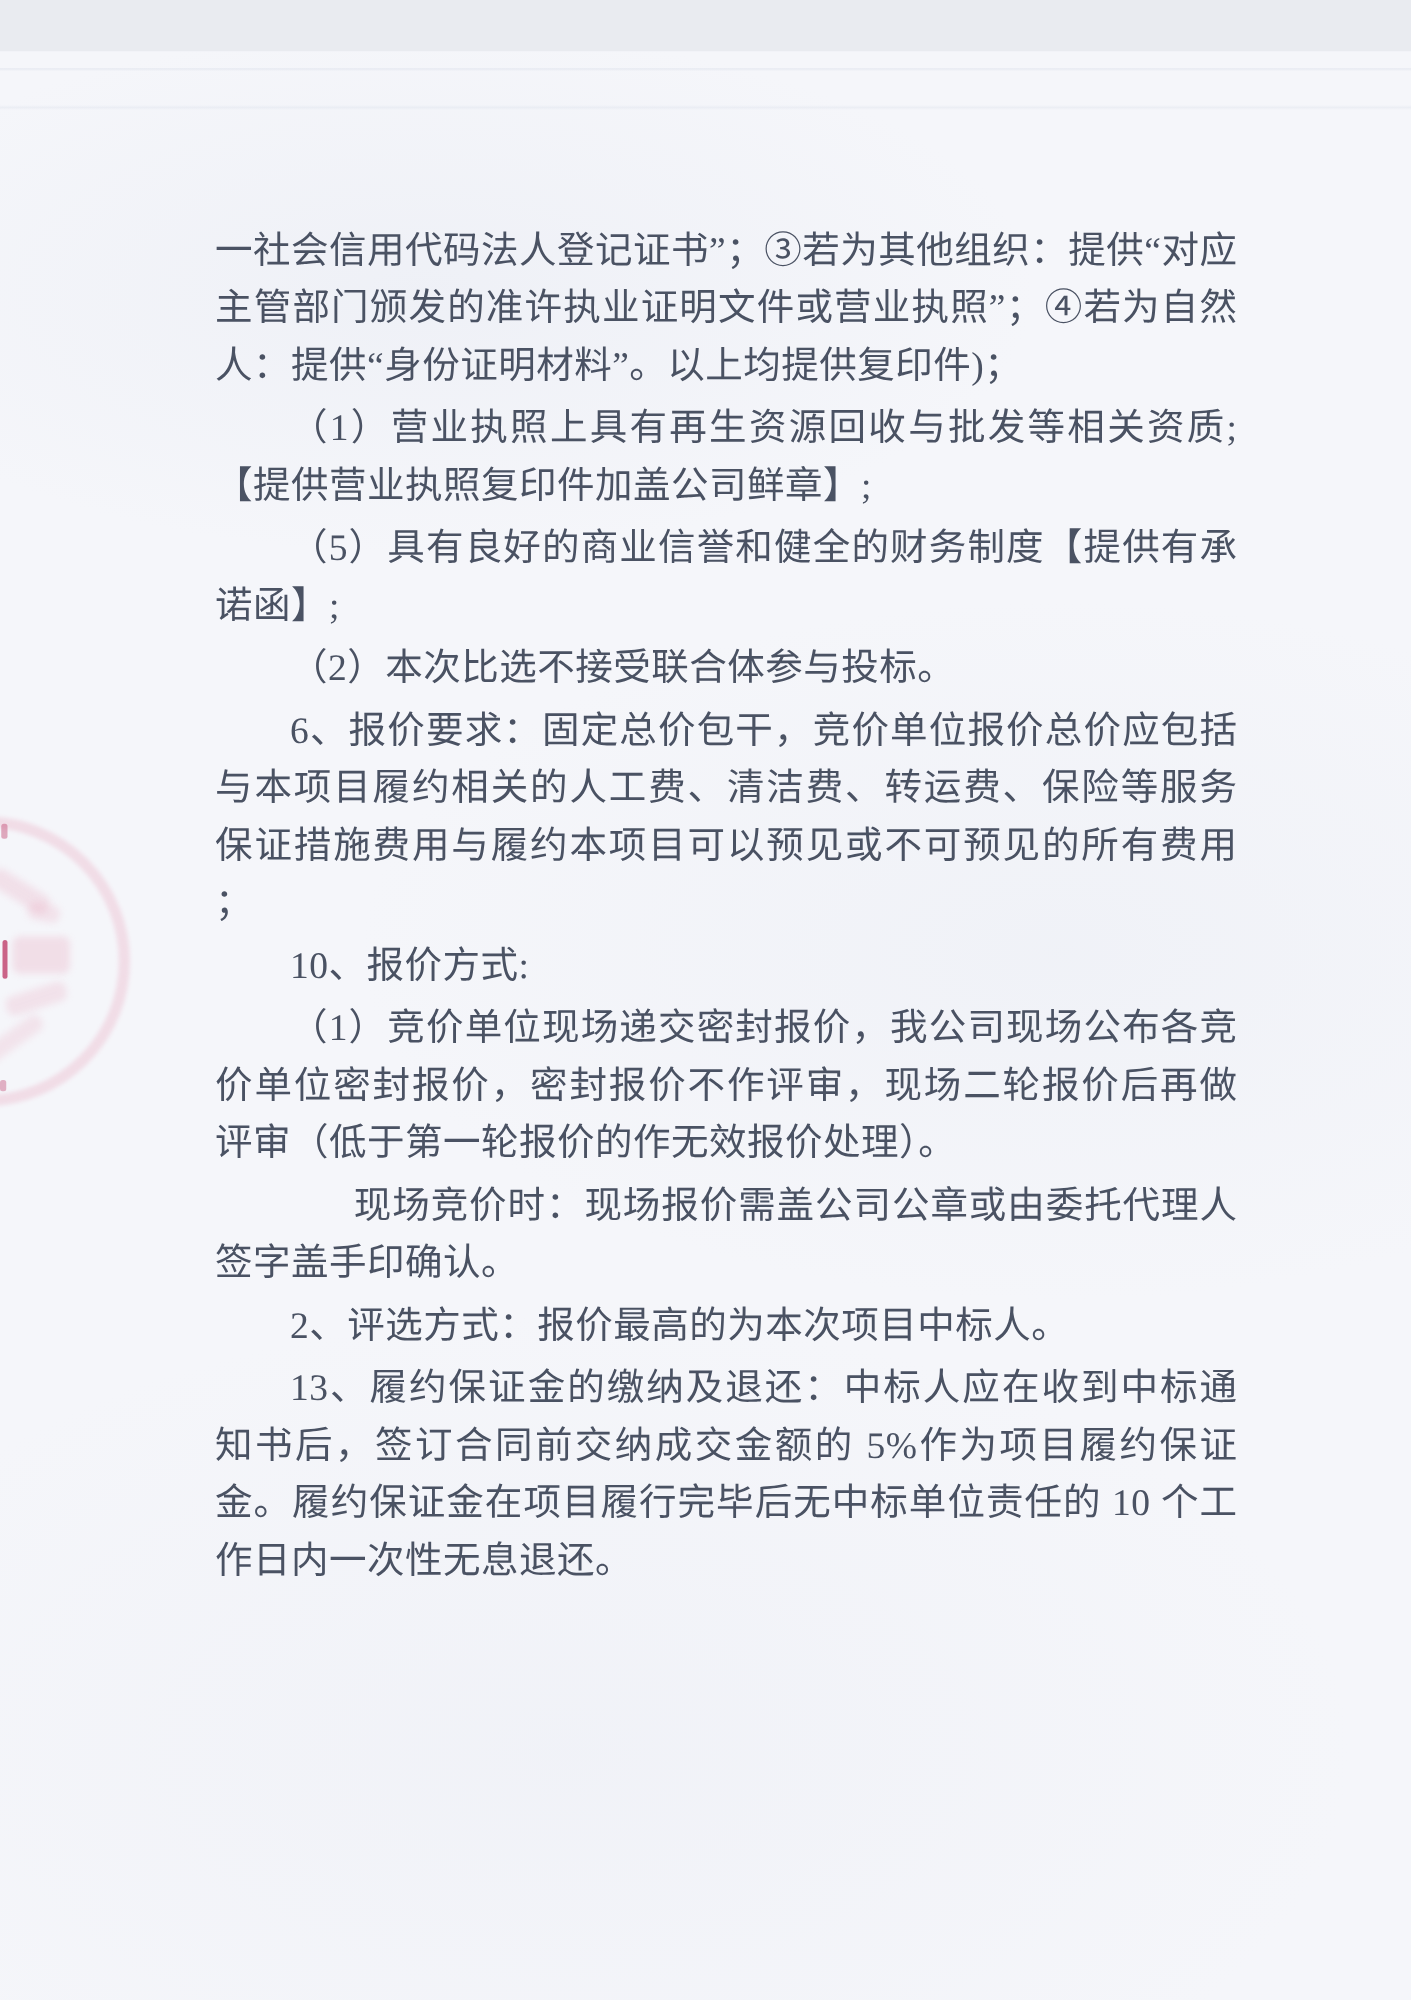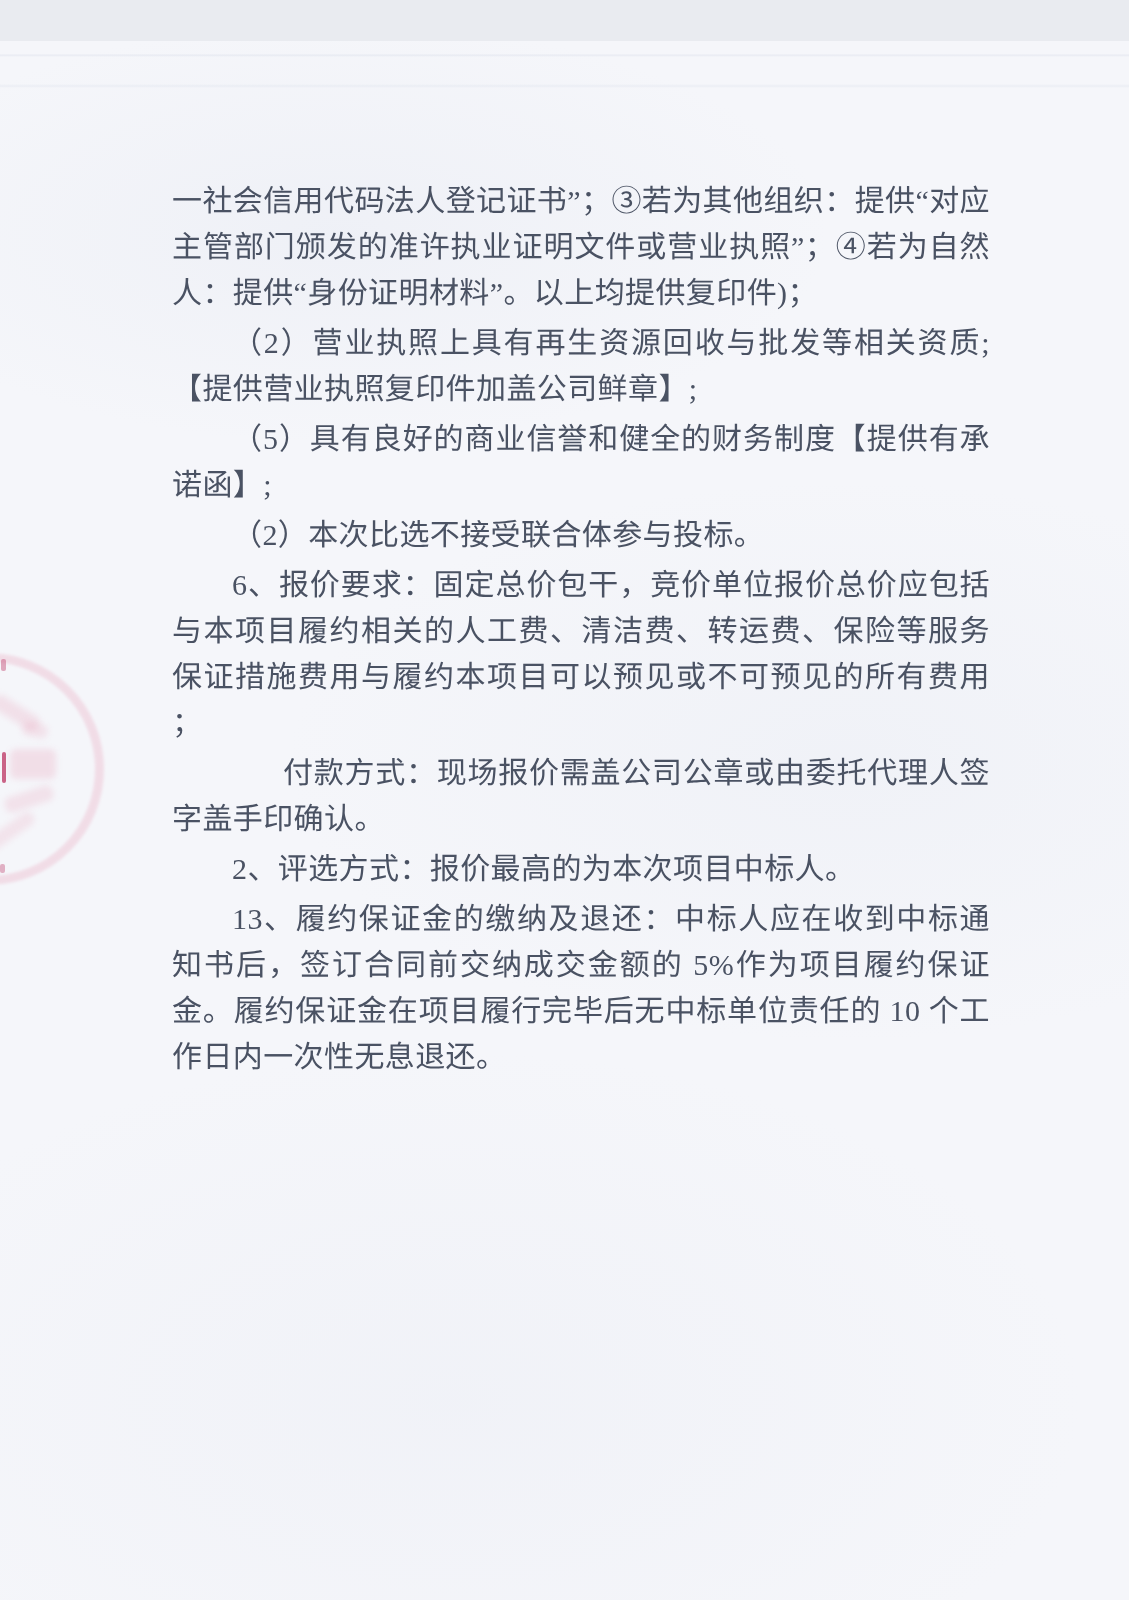--- a/index.html
+++ b/index.html
@@ -103,22 +103,24 @@
     <div class="stamp-blob sb4"></div>
     <div class="stamp-blob sb5"></div>
   </div>
 
   <div class="edge-mark m1"></div>
   <div class="edge-mark m2"></div>
   <div class="edge-mark m3"></div>
 
   <div class="textblock">
       <p class="continuation">一社会信用代码法人登记证书”；③若为其他组织：提供“对应主管部门颁发的准许执业证明文件或营业执照”；④若为自然人：提供“身份证明材料”。以上均提供复印件)；</p>
-      <p class="indent">（2）营业执照上具有再生资源回收与批发等相关资质;【提供营业执照复印件加盖公司鲜章】;</p>
+      <p class="indent">（1）营业执照上具有再生资源回收与批发等相关资质;【提供营业执照复印件加盖公司鲜章】;</p>
       <p class="indent">（5）具有良好的商业信誉和健全的财务制度【提供有承诺函】;</p>
       <p class="indent">（2）本次比选不接受联合体参与投标。</p>
       <p class="indent">6、报价要求：固定总价包干，竞价单位报价总价应包括与本项目履约相关的人工费、清洁费、转运费、保险等服务保证措施费用与履约本项目可以预见或不可预见的所有费用 ；</p>
-      <p class="deep-indent">付款方式：现场报价需盖公司公章或由委托代理人签字盖手印确认。</p>
+      <p class="indent">10、报价方式:</p>
+      <p class="indent">（1）竞价单位现场递交密封报价，我公司现场公布各竞价单位密封报价，密封报价不作评审，现场二轮报价后再做评审（低于第一轮报价的作无效报价处理）。</p>
+      <p class="deep-indent">现场竞价时：现场报价需盖公司公章或由委托代理人签字盖手印确认。</p>
       <p class="indent">2、评选方式：报价最高的为本次项目中标人。</p>
       <p class="indent">13、履约保证金的缴纳及退还：中标人应在收到中标通知书后，签订合同前交纳成交金额的 5%作为项目履约保证金。履约保证金在项目履行完毕后无中标单位责任的 10 个工作日内一次性无息退还。</p>
     </div>
 
 </div>
 
 </body></html>

